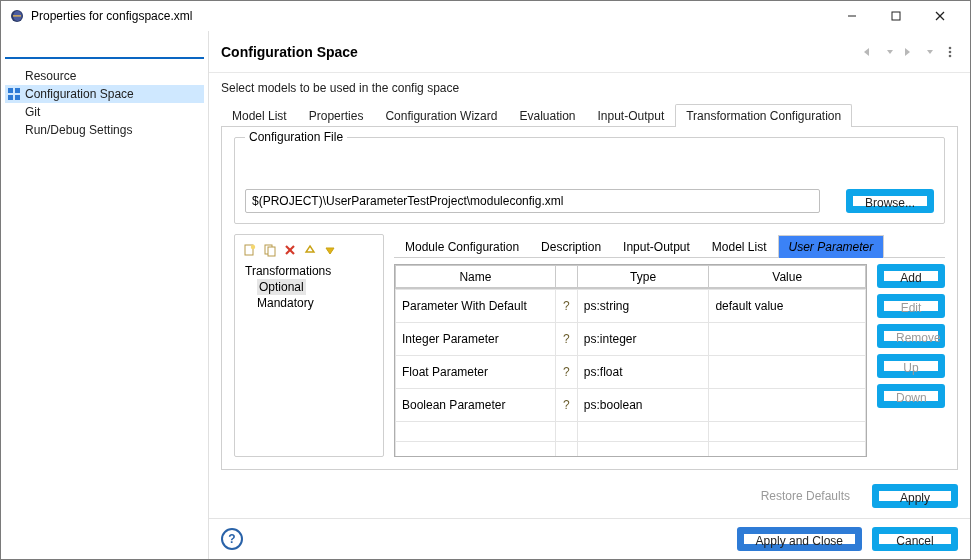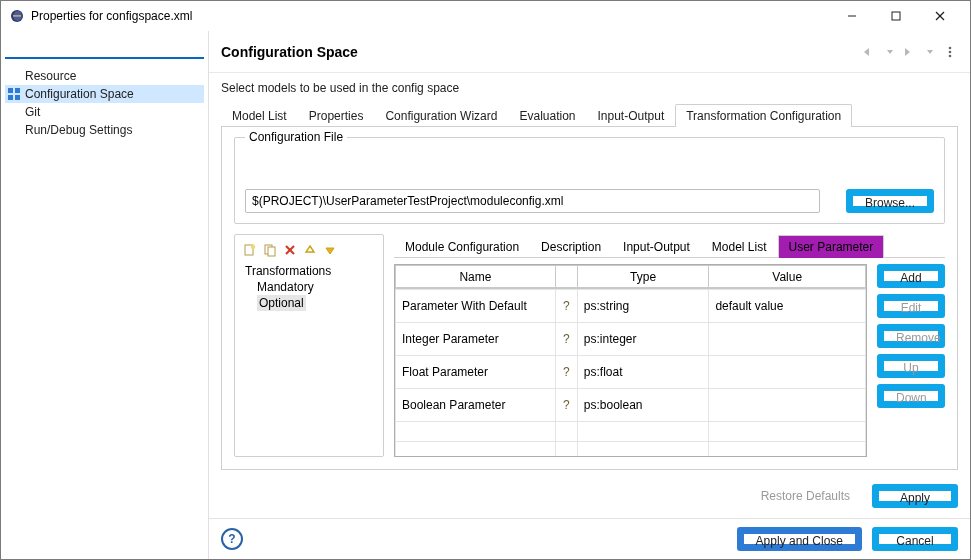--- a/index.html
+++ b/index.html
@@ -38,21 +38,21 @@
   .left-panel { width:150px; border:1px solid #cfcfcf; border-radius:2px; padding:6px; display:flex;flex-direction:column; }
   .toolbar-icons { display:flex; gap:2px; margin-bottom:4px; }
   .ticon { width:18px;height:18px;display:flex;align-items:center;justify-content:center;border-radius:2px; }
   .tree-root { font-size:12px; }
   .tree-root .tree-item { padding-left:4px; height:16px; line-height:16px; }
   .tree-root .tree-child { padding-left:16px; height:16px; line-height:16px; }
   .tree-root .sel { background:#e6e6e6; display:inline-block; padding:0 2px;}
   .right-panel { flex:1; display:flex; flex-direction:column; min-width:0; }
   .inner-tabs { display:flex; border-bottom:1px solid #cfcfcf; }
   .inner-tab { padding:4px 10px; border:1px solid transparent; border-bottom:none; position:relative; top:1px; }
-  .inner-tab.active { border-color:#cfcfcf; background:#a21caf; }
+  .inner-tab.active { border-color:#cfcfcf; background:#3b82f6;font-style:italic; }
   .grid-wrap { display:flex; gap:10px; flex:1; min-height:0; margin-top:6px;}
   .grid { border:1px solid #aeaeae; flex:1; display:flex;flex-direction:column; min-height:0; background:#fff;}
   .grid table { width:100%; border-collapse:collapse; table-layout:fixed;}
   .grid th { border:1px solid #c9c9c9; background:#fff; font-weight:400; padding:3px 6px; text-align:center; height:22px; }
   .grid td { border:1px solid #e4e4e4; padding:9px 6px; height:20px; }
   .grid .qcell { text-align:center; color:#6b5e2e; width:22px; }
   .grid-body { flex:1; overflow:auto; border-top:1px solid #c9c9c9;}
   .btn-col { display:flex; flex-direction:column; gap:6px; width:68px; }
   .btn-col .btn { min-width:0; width:100%; }
   .footer1 { display:flex; justify-content:flex-end; gap:10px; padding:8px 12px 10px; }
@@ -211,22 +211,22 @@
                     </svg>
                   </span>
                 <span class="ticon">
                     <svg width="12" height="12">
                       <path d="M6 10 L10 4 L2 4 Z" fill="#e2b417" stroke="#c9a215"></path>
                     </svg>
                   </span>
               </div>
               <div class="tree-root">
                 <div class="tree-item"><span>Transformations</span></div>
+                <div class="tree-child"><span class="sel">Optional</span></div>
                 <div class="tree-child"><span>Mandatory</span></div>
-                <div class="tree-child"><span class="sel">Optional</span></div>
               </div>
             </div>
 
             <div class="right-panel">
               <div class="inner-tabs">
                 <div class="inner-tab"><span>Module Configuration</span></div>
                 <div class="inner-tab"><span>Description</span></div>
                 <div class="inner-tab"><span>Input-Output</span></div>
                 <div class="inner-tab"><span>Model List</span></div>
                 <div class="inner-tab active"><span>User Parameter</span></div>

